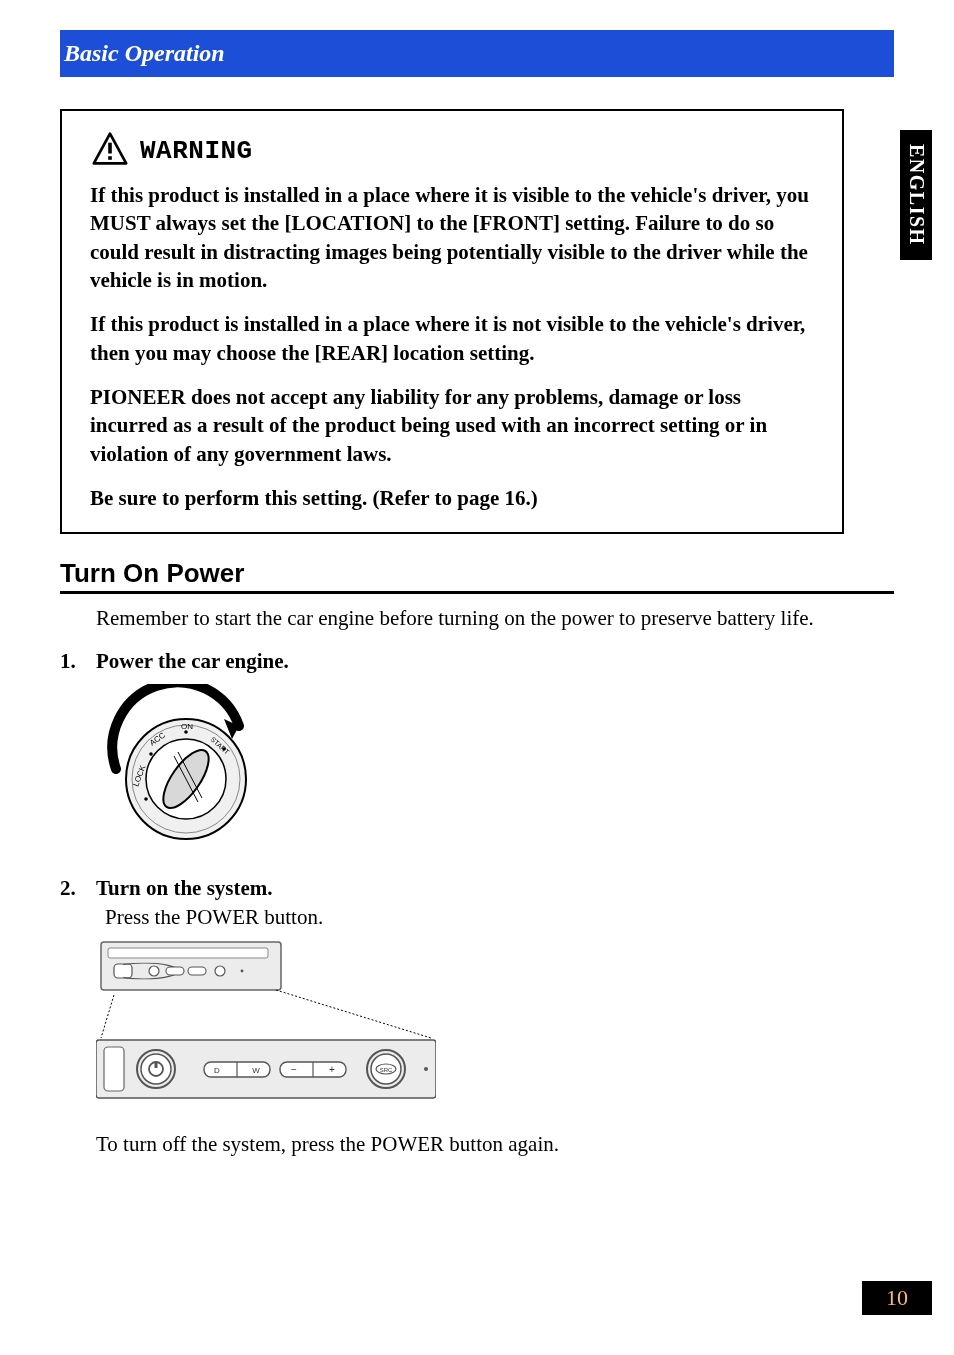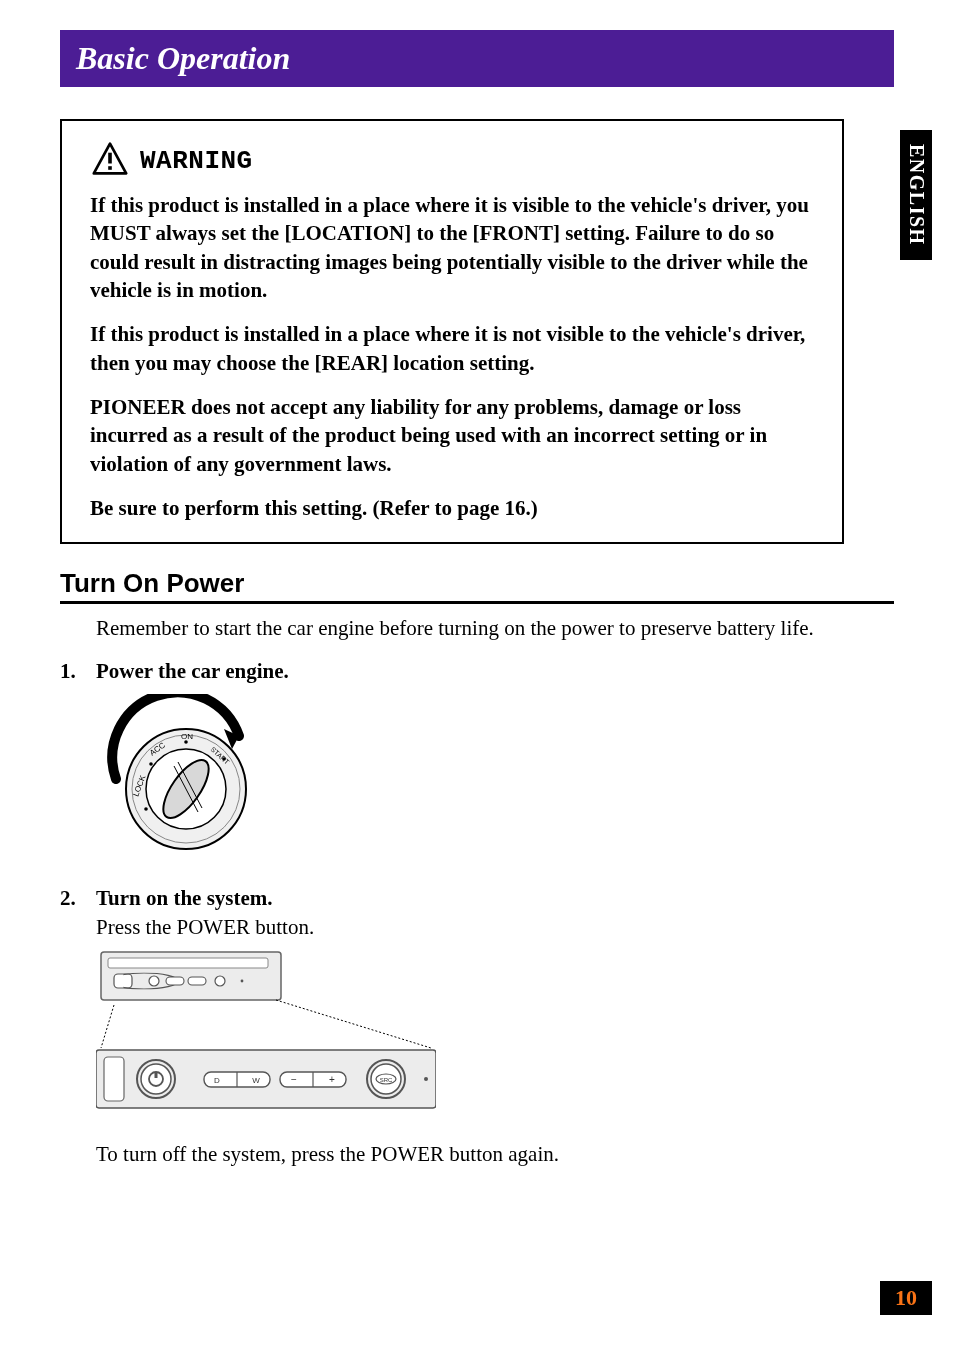--- a/index.html
+++ b/index.html
@@ -9,27 +9,27 @@
     }
     body {
       width: 954px;
       height: 1355px;
       background: #fff;
       font-family: Georgia, 'Times New Roman', serif;
       position: relative;
       color: #000;
     }
     .section-header {
-      background: #4c1d95;
+      background: #1d4ed8;
       color: #fff;
-      padding: 10px 16px;
+      padding: 10px 4px;
       margin: 30px 60px 0 60px;
       font-style: italic;
       font-weight: bold;
-      font-size: 32px;
+      font-size: 24px;
       font-family: Georgia, serif;
     }
     .warning-box {
       border: 2px solid #000;
       margin: 32px 110px 0 60px;
       padding: 20px 28px;
     }
     .warning-title-row {
       display: flex;
       align-items: center;
@@ -83,20 +83,21 @@
       flex-shrink: 0;
     }
     .step-body {
       flex: 1;
     }
     .step-sub {
       font-family: Georgia, 'Times New Roman', serif;
       font-weight: normal;
       font-size: 21px;
       margin-top: 4px;
+      margin-left: 9px;
     }
     .step-img-holder {
       margin: 10px 0 0 96px;
     }
     .ignition-svg {
       width: 180px;
       height: 170px;
     }
     .panel-svg {
       width: 340px;
@@ -123,29 +124,29 @@
       writing-mode: vertical-rl;
       font-family: Georgia, 'Times New Roman', serif;
       font-weight: bold;
       font-size: 20px;
       letter-spacing: 1.5px;
     }
     .page-num-box {
       position: absolute;
       right: 22px;
       bottom: 40px;
-      width: 52px;
+      width: 70px;
       height: 34px;
       background: #000;
-      color: #f97316;
+      color: #fdba74;
       display: flex;
       align-items: center;
       justify-content: center;
       font-family: Georgia, 'Times New Roman', serif;
-      font-weight: bold;
+      font-weight: normal;
       font-size: 22px;
     }
   </style>
 </head>
 <body>
 
 <div class="section-header">Basic Operation</div>
 
 <div class="warning-box">
   <div class="warning-title-row">

